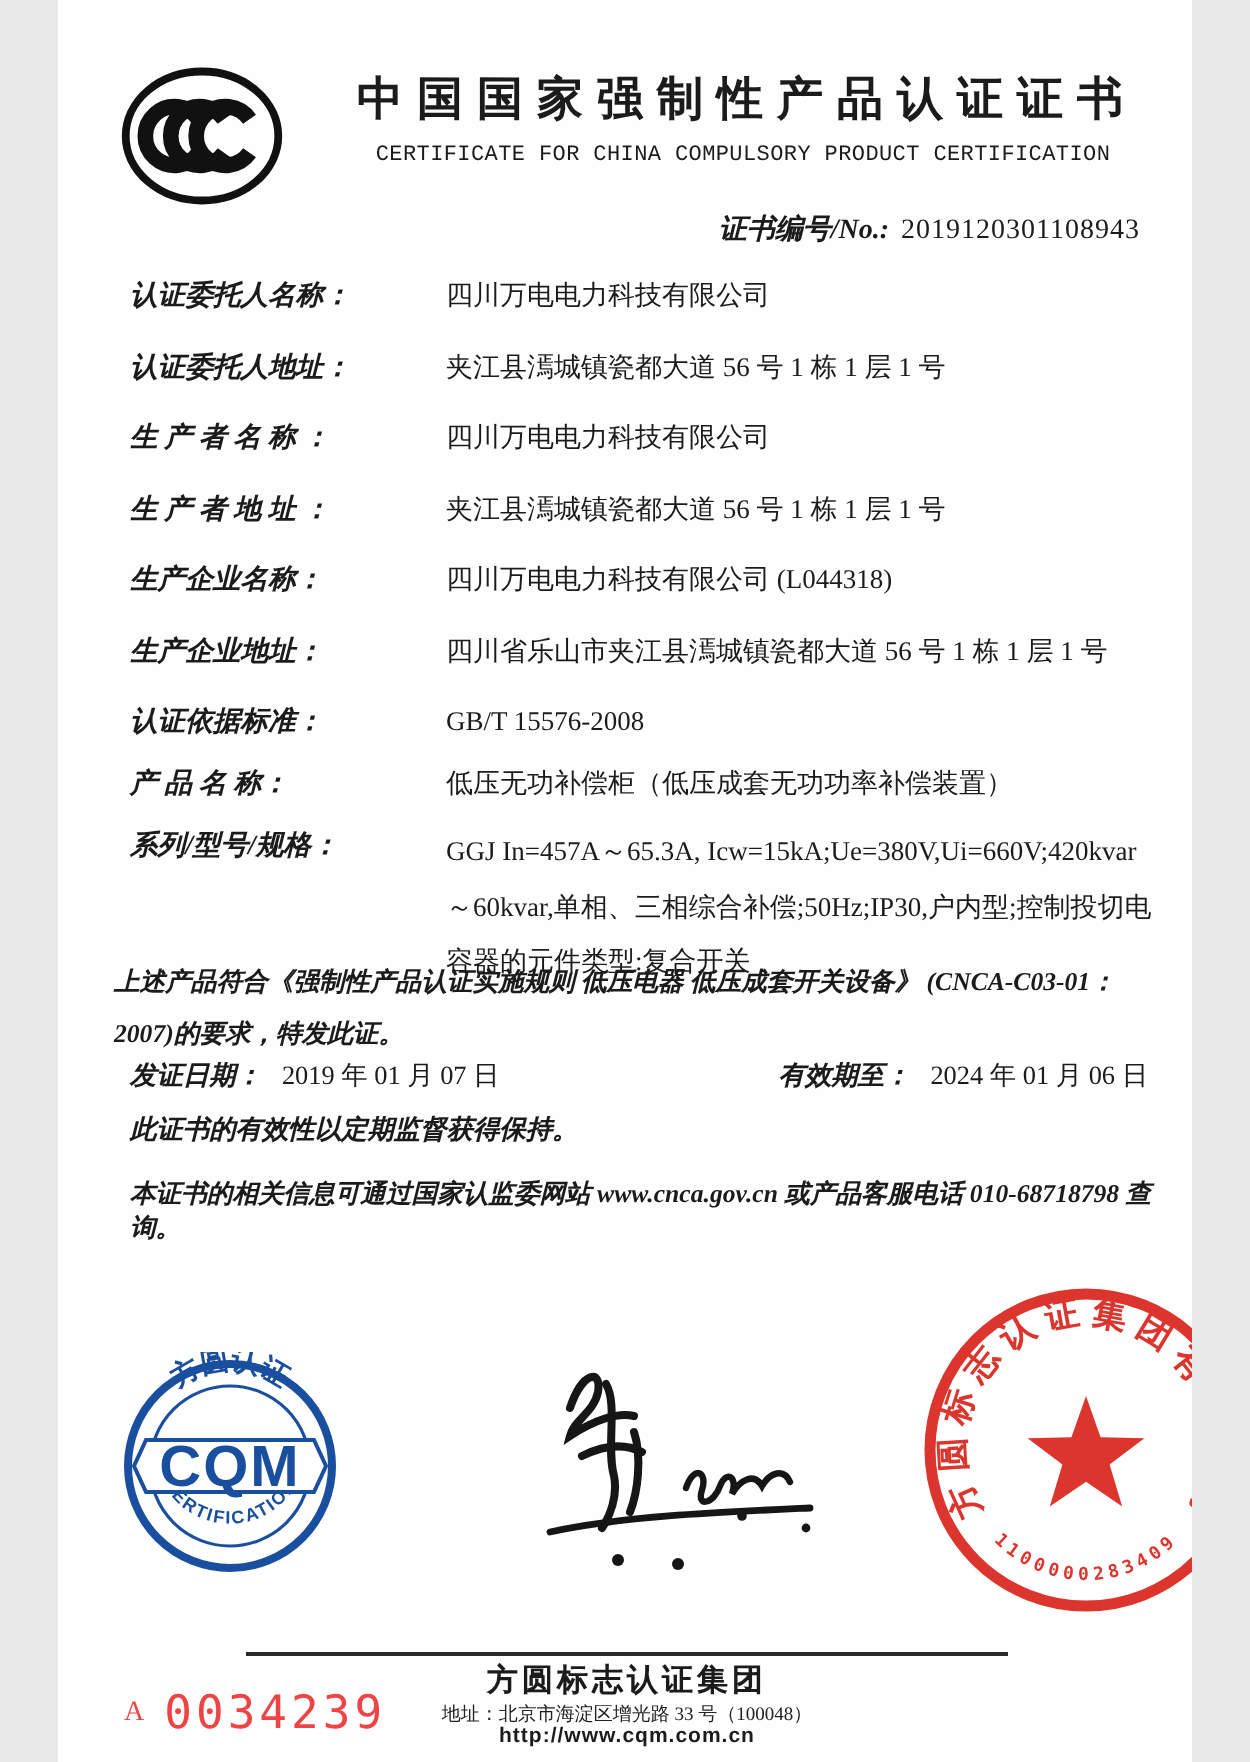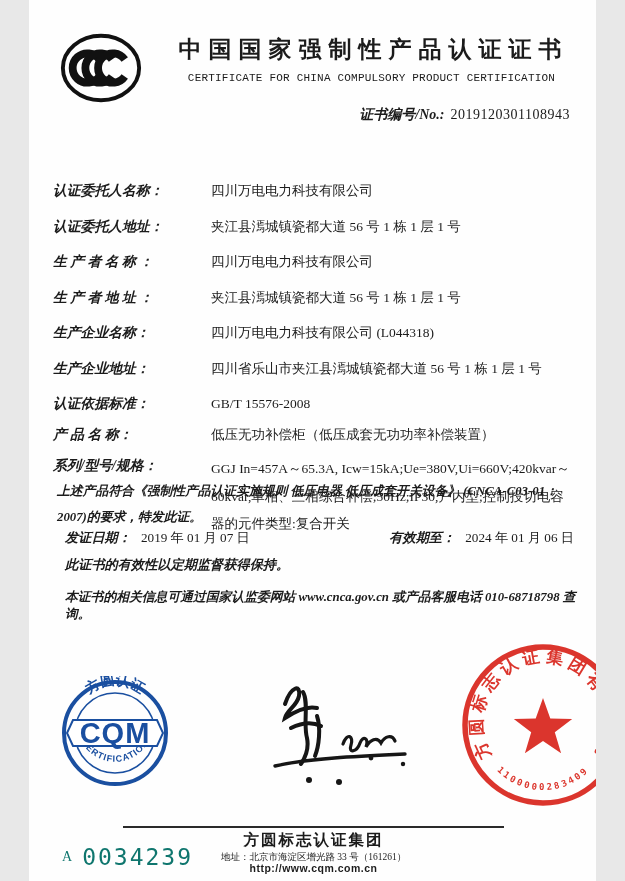--- a/index.html
+++ b/index.html
@@ -18,21 +18,21 @@
     position:absolute;left:118px;right:0px;top:72px;text-align:center;
     font-family:Liberation Mono, monospace;
     font-size:11px;letter-spacing:.2px;white-space:nowrap;
   }
   .cert-no{
     position:absolute;right:26px;top:106px;font-size:14px;white-space:nowrap;
   }
   .cert-no .lbl{font-weight:700;font-style:italic;margin-right:6px;}
   .cert-no .num{font-family:"Liberation Serif",serif;letter-spacing:.5px;}
   
-  .fields{position:absolute;left:24px;right:20px;top:137px;margin-top:43px;}
+  .fields{position:absolute;left:36px;right:20px;top:137px;}
   .field-row{display:flex;align-items:flex-start;margin-bottom:13.5px;}
   .field-row .lbl{
     flex:0 0 154px;font-weight:700;font-size:13.8px;line-height:22px;
     white-space:nowrap;font-style:italic;
   }
   .field-row .val{
     flex:1;font-size:13.5px;line-height:22px;padding-left:4px;
     word-break:break-all;
   }
   .field-row.tight{margin-bottom:9px;}
@@ -67,21 +67,21 @@
   }
   .footer-addr{
     position:absolute;left:94px;right:92px;top:851px;text-align:center;
     font-size:9.5px;color:#222;
   }
   .footer-url{
     position:absolute;left:94px;right:92px;top:862px;text-align:center;
     font-family:"Liberation Sans","DejaVu Sans",sans-serif;
     font-size:10.5px;font-weight:700;letter-spacing:.5px;
   }
-  .serial{position:absolute;left:33px;top:844px;color:#0f766e;white-space:nowrap;}
+  .serial{position:absolute;left:33px;top:844px;color:#ef4444;white-space:nowrap;}
   .serial .pfx{font-size:14px;margin-right:10px;vertical-align:4px;}
   .serial .num{
     font-family:"DejaVu Sans Mono","Liberation Mono",monospace;
     font-size:23px;letter-spacing:2px;font-weight:500;
   }
   
   .artifact{position:absolute;width:0;height:0;
     border-top:8px solid transparent;border-bottom:8px solid transparent;}
   .a1{left:606px;top:104px;border-left:13px solid #2fa344;}
   .a2{left:604px;top:584px;border-left:13px solid #2fa344;}
@@ -203,21 +203,21 @@
     <text font-size="17" font-weight="bold" fill="#d9251c" font-family="Liberation Serif, serif">
       <textPath href="#sealRing" startOffset="50%" text-anchor="middle" textLength="260" lengthAdjust="spacing">方圆标志认证集团有限公司</textPath>
     </text>
     <text font-size="9" font-weight="bold" fill="#d9251c" letter-spacing="2.5" font-family="DejaVu Sans Mono, monospace">
       <textPath href="#sealNum" startOffset="50%" text-anchor="middle">1100000283409</textPath>
     </text>
   </svg>
 
   <div class="footer-rule"></div>
   <div class="footer-org">方圆标志认证集团</div>
-  <div class="footer-addr">地址：北京市海淀区增光路 33 号（161261）</div>
+  <div class="footer-addr">地址：北京市海淀区增光路 33 号（100048）</div>
   <div class="footer-url">http://www.cqm.com.cn</div>
 
   <div class="serial">
     <span class="pfx">A</span><span class="num">0034239</span>
   </div>
 
   <span class="artifact a1"></span>
   <span class="artifact a2"></span>
   <span class="artifact a3"></span>
 

